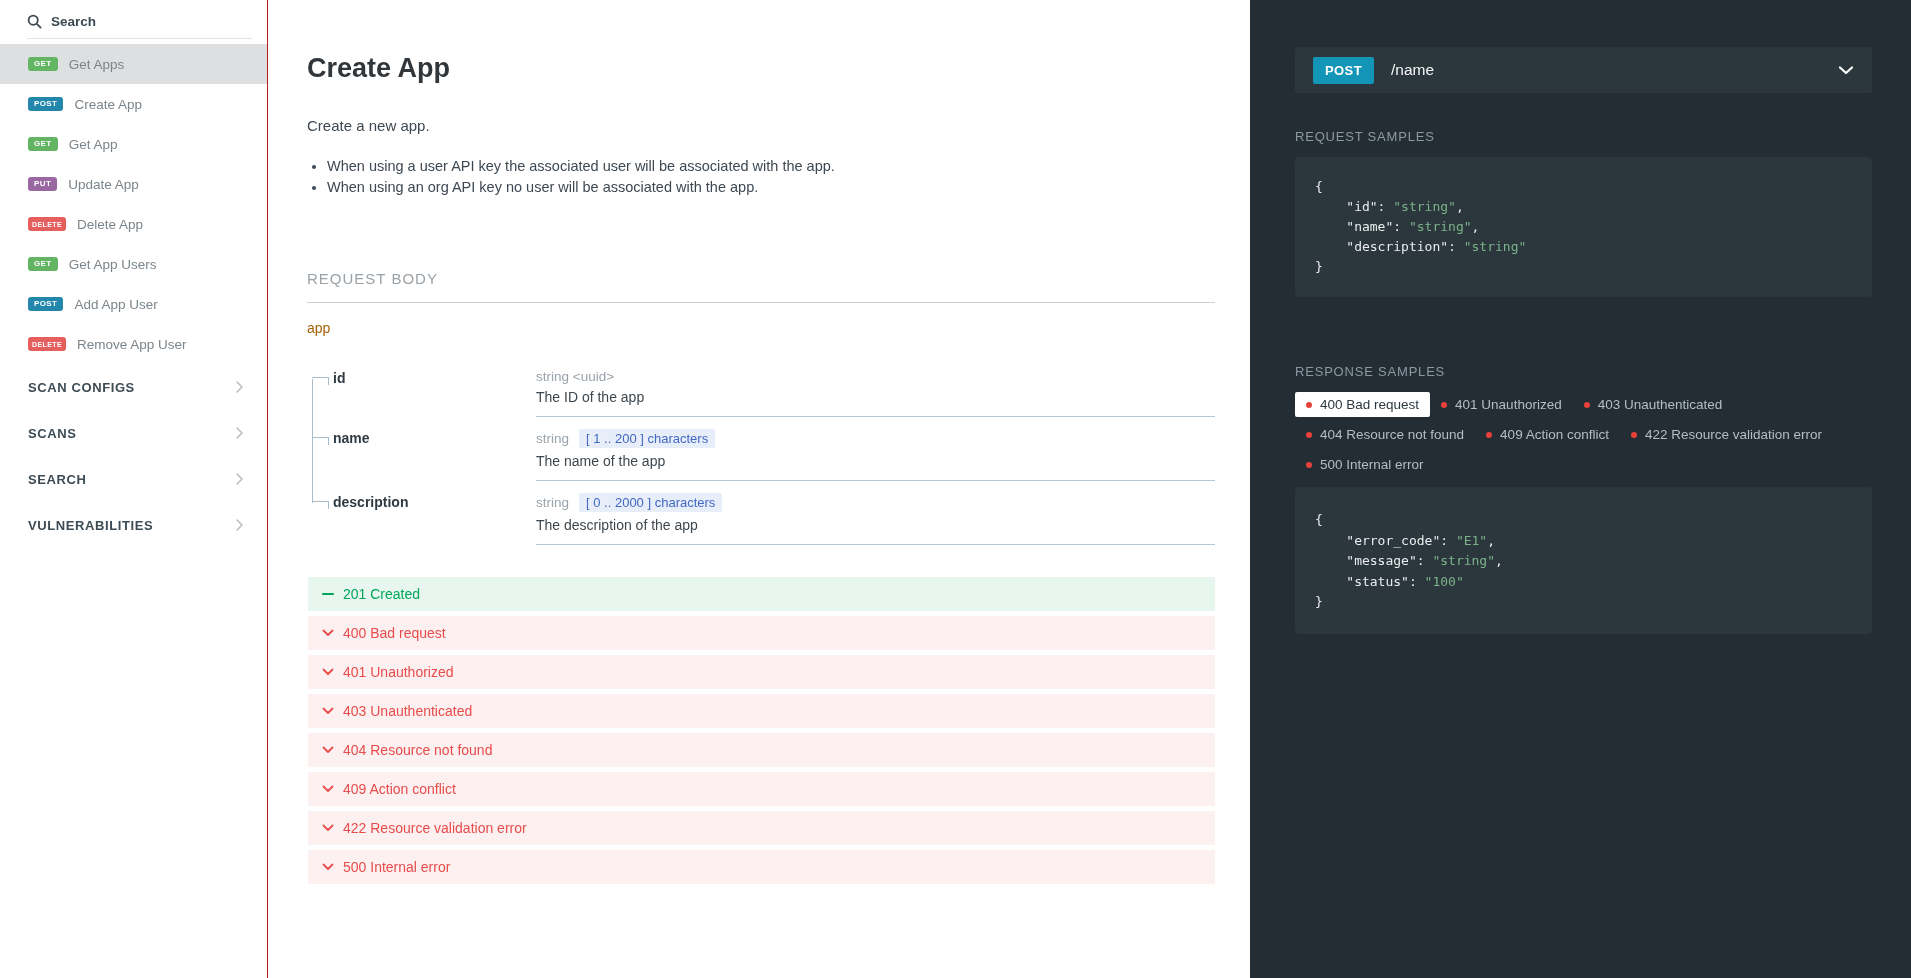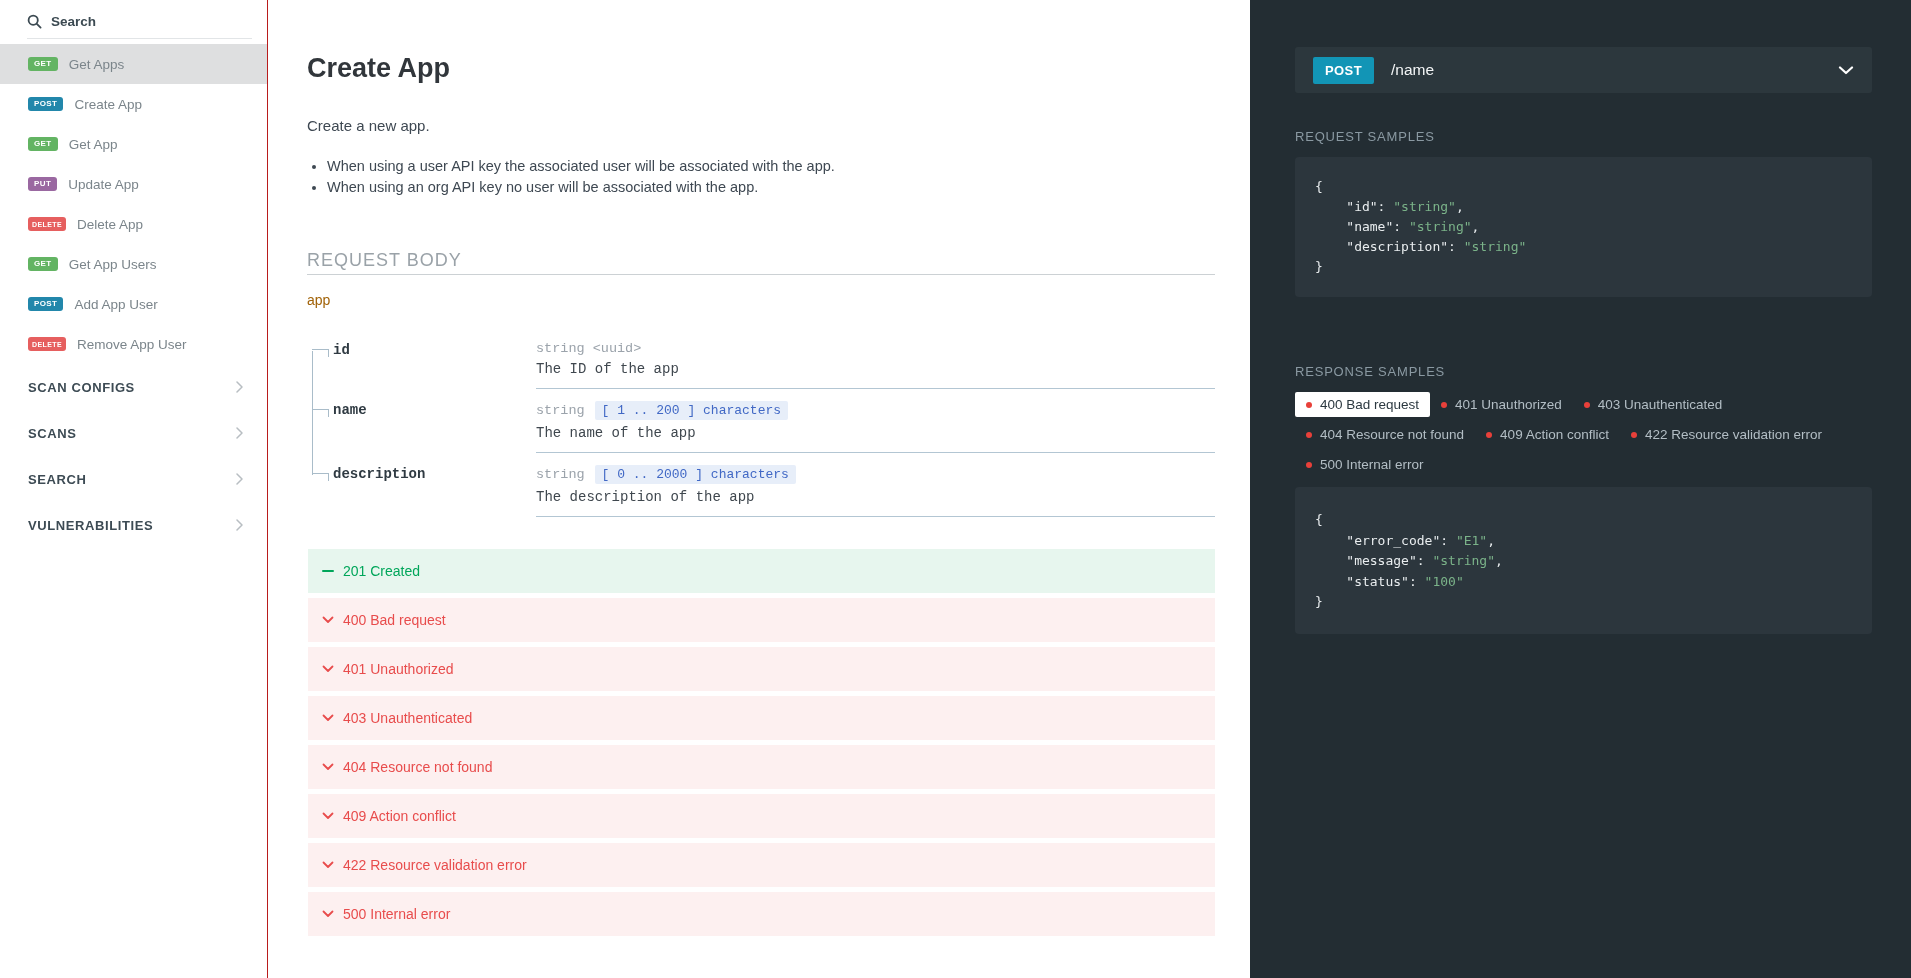--- a/index.html
+++ b/index.html
@@ -27,36 +27,36 @@
   .m-delete { background:#e65f5f; font-size:7px; padding:3.5px 4px; }
   .sec-row { display:flex; align-items:center; justify-content:space-between; height:46px; padding:0 24px 0 28px; cursor:pointer; }
 
   
   .main { width:982px; flex-shrink:0; background:#fff; padding:0 35px 0 39px; }
   .page-title { margin-top:53px; font-size:27px; font-weight:700; color:#31363b; }
   .desc { margin-top:33px; font-size:15px; color:#3e4852; }
   .bullets { margin-top:22px; }
   .bullet { display:flex; gap:11px; font-size:14.5px; color:#3e4852; line-height:21px; }
   .bullet .dot { width:4px; height:4px; border-radius:50%; background:#3e4852; margin-top:9px; flex-shrink:0; margin-left:5px; }
-  .rb-label { margin-top:52px; font-size:18px; letter-spacing:1px; color:#9aa2a8; padding-bottom:3px; border-bottom:1px solid #ccd1d4; }
+  .rb-label { margin-top:72px; font-size:15px; letter-spacing:1px; color:#9aa2a8; padding-bottom:15px; border-bottom:1px solid #ccd1d4; }
   .schema-name { margin-top:17px; font-size:14px; color:#a16207; }
-  .fields { position:relative; margin-top:33px;font-family:Liberation Mono, monospace; }
+  .fields { position:relative; margin-top:33px; }
   .fields::before { content:""; position:absolute; left:5px; top:10px; height:124px; border-left:1.5px solid #a9bcc9; }
   .field-row { position:relative; display:flex; margin-bottom:12px; }
   .field-row::before { content:""; position:absolute; left:5px; top:8px; width:16px; height:7px; border-top:1.5px solid #a9bcc9; border-right:1.5px solid #a9bcc9; }
   .f-name { width:229px; padding-left:26px; padding-top:1px; font-size:14px; font-weight:700; color:#2f3a42; }
   .f-right { flex:1; border-bottom:1px solid #b3c6d3; padding-bottom:11px; }
   .f-typeline { display:flex; align-items:center; gap:10px; }
   .f-type { font-size:13.5px; color:#9ba3ab; }
   .f-constraint { font-size:13px; color:#4168c5; background:#e7eef9; padding:2px 7px; border-radius:2px; }
   .f-constraint:empty { display:none; }
   .f-desc { margin-top:5px; font-size:14px; color:#3f474e; }
   .resp-title { margin-top:60px; font-size:20px; font-weight:700; color:#31363b; }
   .resp-rows { margin-top:32px; margin-left:1px; }
-  .resp-row { display:flex; align-items:center; gap:9px; height:44px; margin-bottom:5px; padding-left:14px; cursor:pointer; }
+  .resp-row { display:flex; align-items:center; gap:9px; height:34px; margin-bottom:5px; padding-left:14px; cursor:pointer; }
   .resp-row.success { background:#e7f6ee; color:#00a65a; }
   .resp-row.error { background:#fdf0f0; color:#e84c4c; }
   .resp-row .resp-text { font-size:14px; }
   .minus-bar { width:12px; height:2.5px; background:#00a65a; border-radius:1px; }
 
   
   .panel { flex:1; background:#232d33; height:100%; padding-left:45px; }
   .endpoint-bar { width:577px; height:46px; margin-top:47px; background:#2c373d; border-radius:3px; display:flex; align-items:center; padding:0 18px; cursor:pointer; }
   .post-badge { background:#1295b6; color:#fff; font-size:13px; font-weight:700; letter-spacing:0.4px; padding:7px 12px; border-radius:2px; line-height:1; }
   .endpoint-path { margin-left:17px; color:#f3f5f6; font-size:15.5px; }

